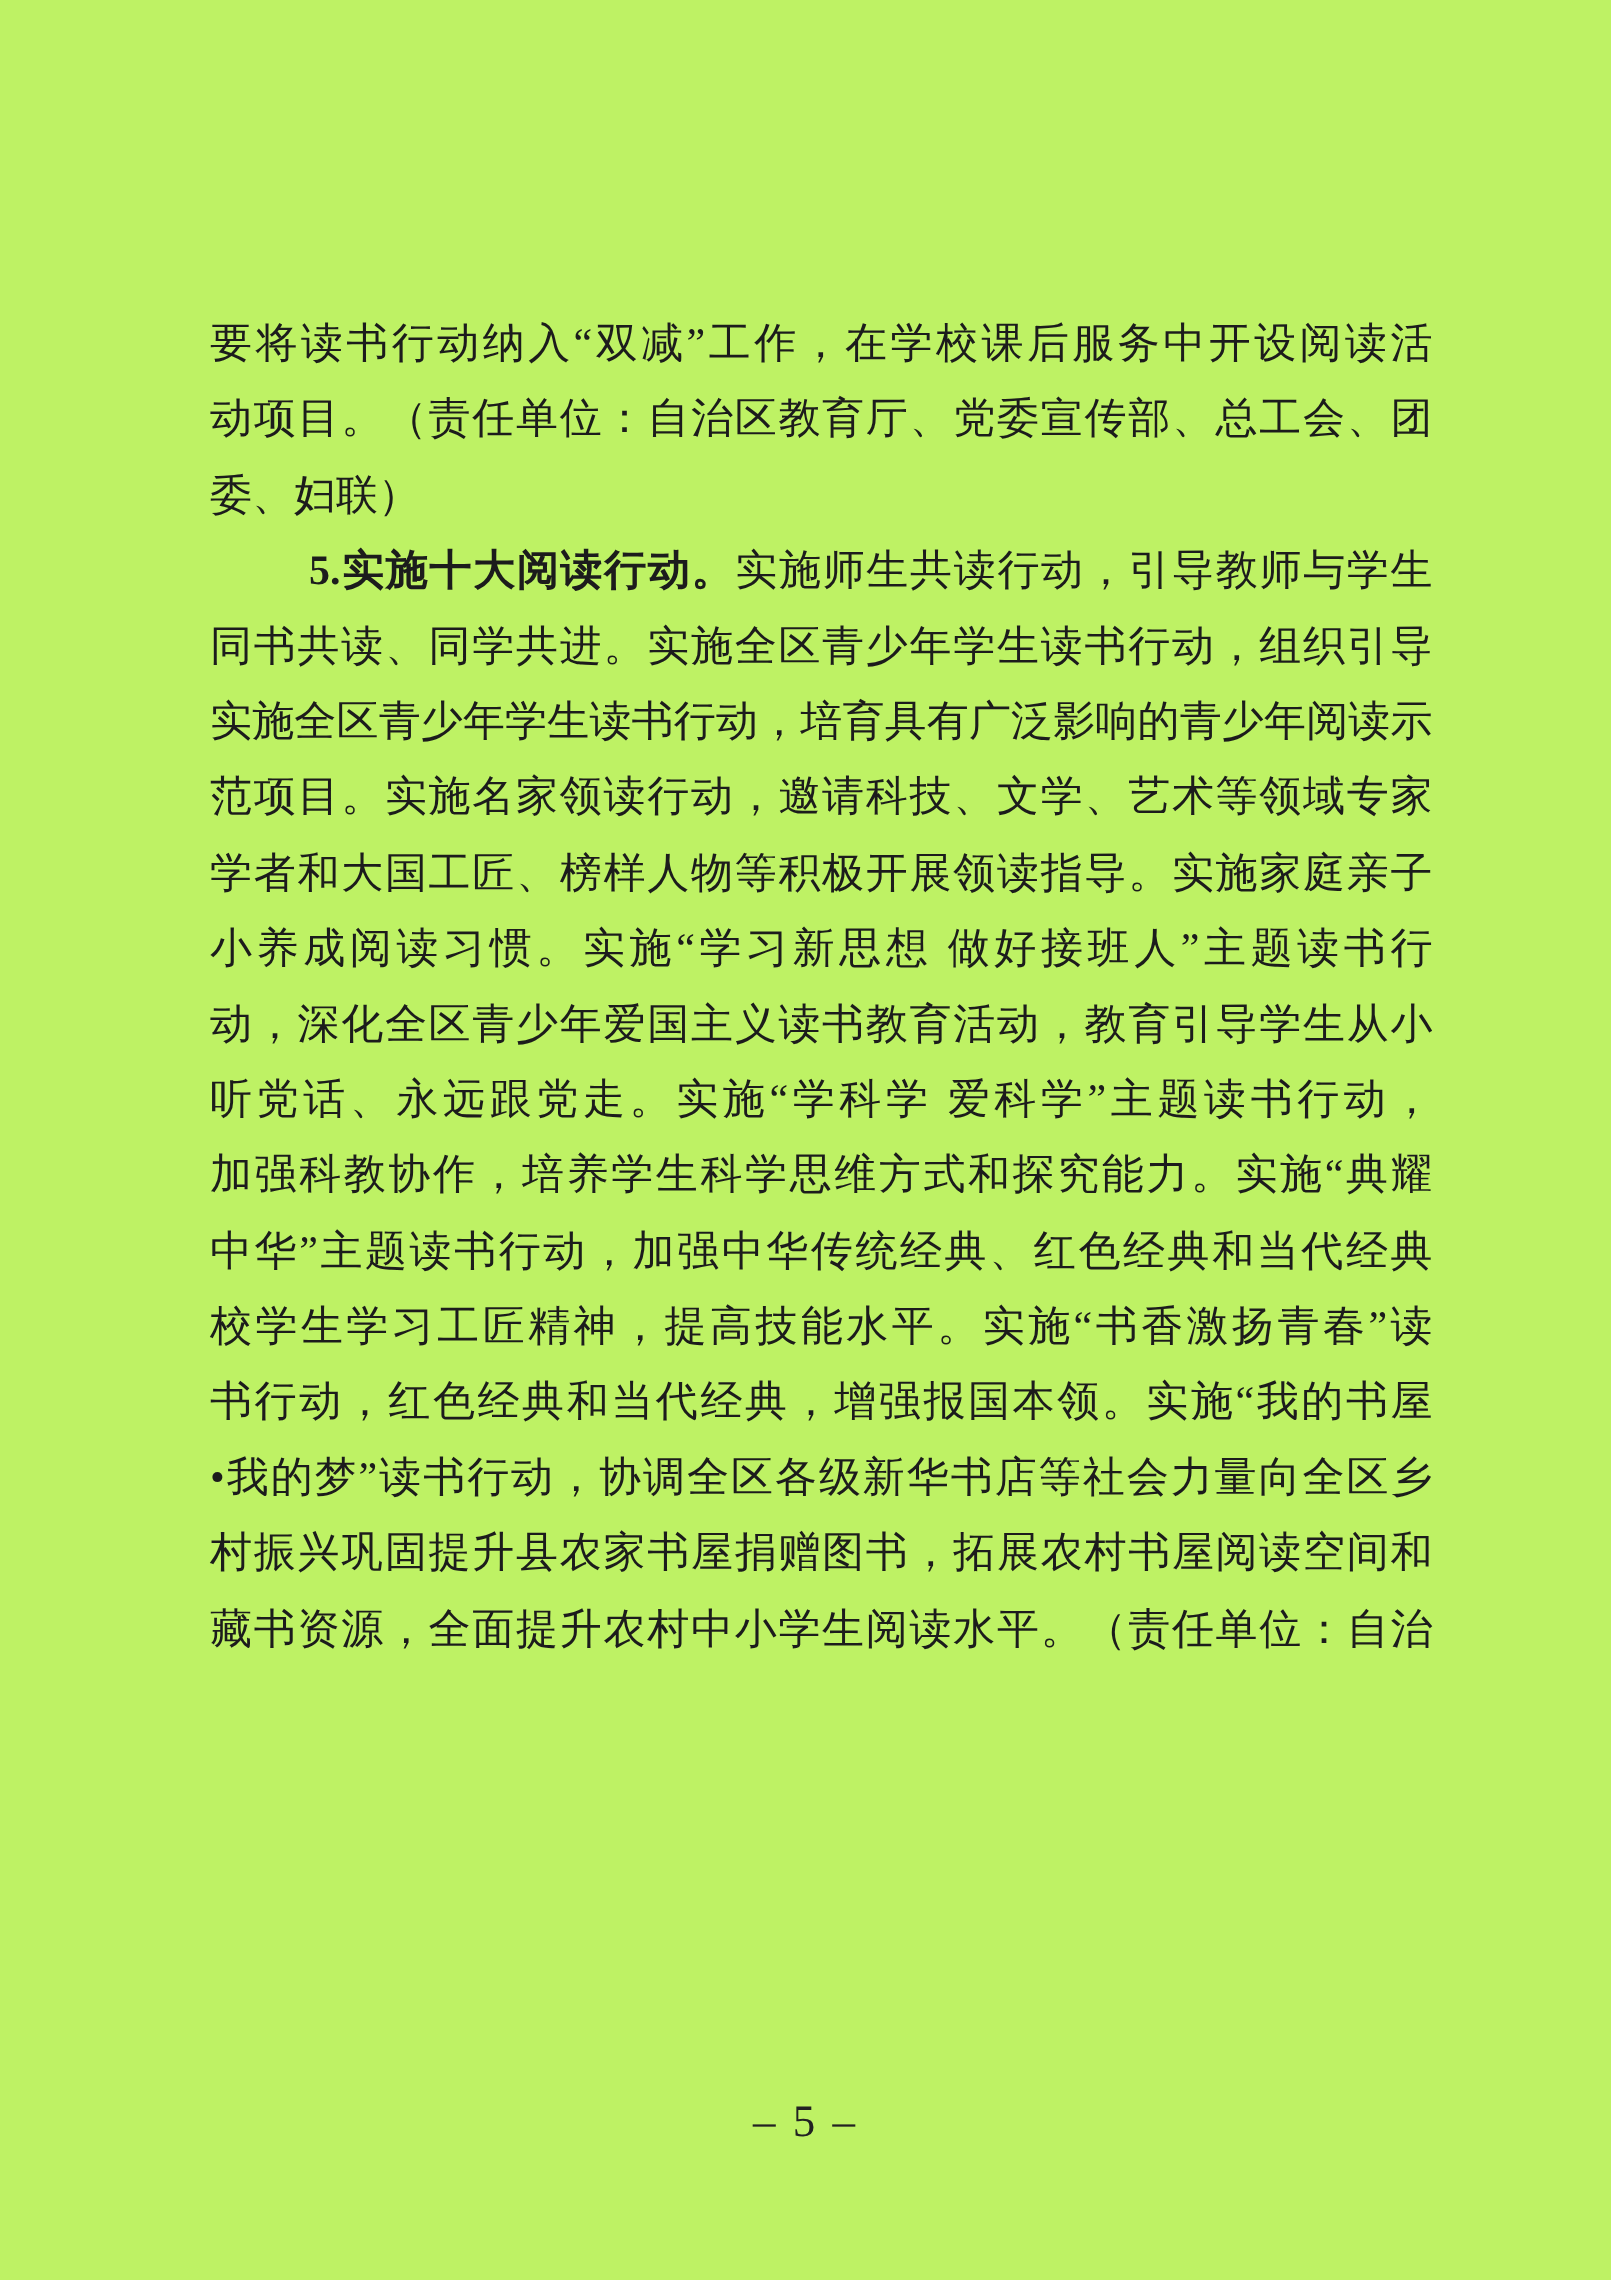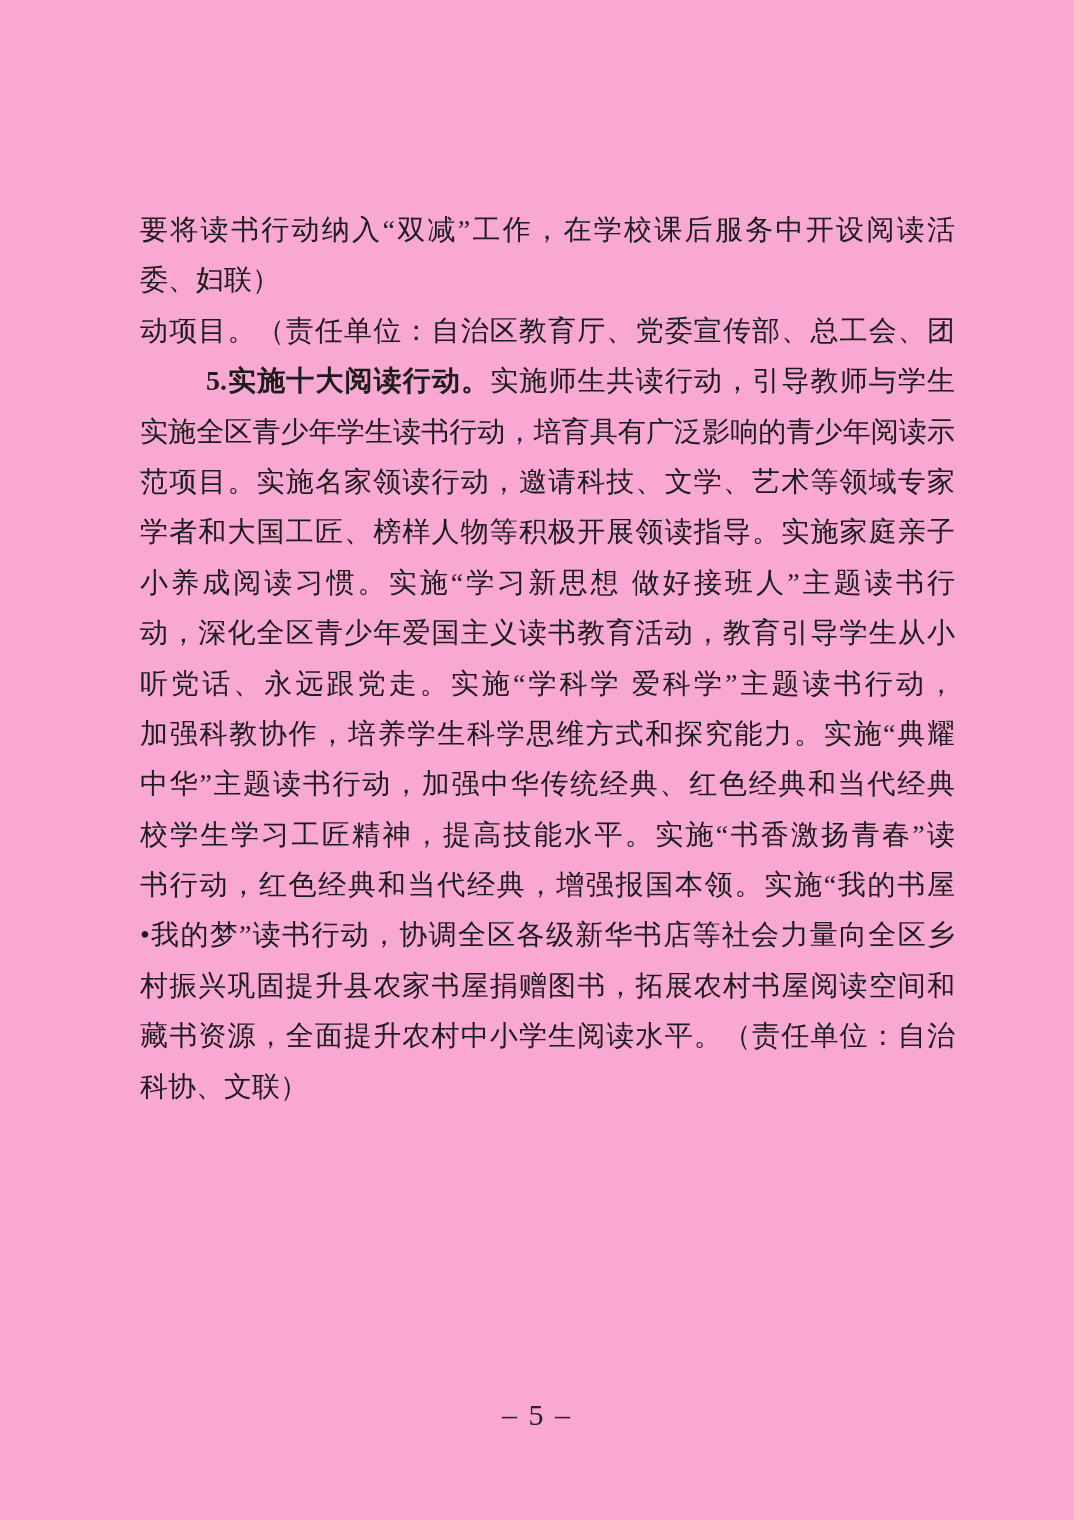--- a/index.html
+++ b/index.html
@@ -4,21 +4,21 @@
 <style>
   html, body {
     margin: 0;
     padding: 0;
     background: #ffffff;
   }
   .page {
     position: relative;
     width: 1074px;
     height: 1520px;
-    background: #f9a8d4;
+    background: #bef264;
     overflow: hidden;
     font-family: "Liberation Serif", "DejaVu Serif", serif;
     color: #1c1c1c;
   }
   .text-block {
     position: absolute;
     left: 140px;
     top: 205px;
     width: 815px;
     font-size: 28px;
@@ -52,36 +52,36 @@
     color: #222222;
   }
 </style>
 </head>
 <body>
 
 <div class="page">
   <div class="text-block">
 
     <div class="line">要将读书行动纳入“双减”工作，在学校课后服务中开设阅读活</div>
+    <div class="line">动项目。（责任单位：自治区教育厅、党委宣传部、总工会、团</div>
     <div class="line para-end">委、妇联）</div>
-    <div class="line">动项目。（责任单位：自治区教育厅、党委宣传部、总工会、团</div>
 
     <div class="line indent"><span class="bold-head">5.实施十大阅读行动。</span><span>实施师生共读行动，引导教师与学生</span></div>
 
+    <div class="line">同书共读、同学共进。实施全区青少年学生读书行动，组织引导</div>
     <div class="line">实施全区青少年学生读书行动，培育具有广泛影响的青少年阅读示</div>
     <div class="line">范项目。实施名家领读行动，邀请科技、文学、艺术等领域专家</div>
     <div class="line">学者和大国工匠、榜样人物等积极开展领读指导。实施家庭亲子</div>
     <div class="line">小养成阅读习惯。实施“学习新思想 做好接班人”主题读书行</div>
     <div class="line">动，深化全区青少年爱国主义读书教育活动，教育引导学生从小</div>
     <div class="line">听党话、永远跟党走。实施“学科学 爱科学”主题读书行动，</div>
     <div class="line">加强科教协作，培养学生科学思维方式和探究能力。实施“典耀</div>
     <div class="line">中华”主题读书行动，加强中华传统经典、红色经典和当代经典</div>
     <div class="line">校学生学习工匠精神，提高技能水平。实施“书香激扬青春”读</div>
     <div class="line">书行动，红色经典和当代经典，增强报国本领。实施“我的书屋</div>
     <div class="line">•我的梦”读书行动，协调全区各级新华书店等社会力量向全区乡</div>
     <div class="line">村振兴巩固提升县农家书屋捐赠图书，拓展农村书屋阅读空间和</div>
     <div class="line">藏书资源，全面提升农村中小学生阅读水平。（责任单位：自治</div>
-    <div class="line para-end">科协、文联）</div>
 
   </div>
 
   <div class="page-number">– 5 –</div>
 </div>
 
 </body></html>

